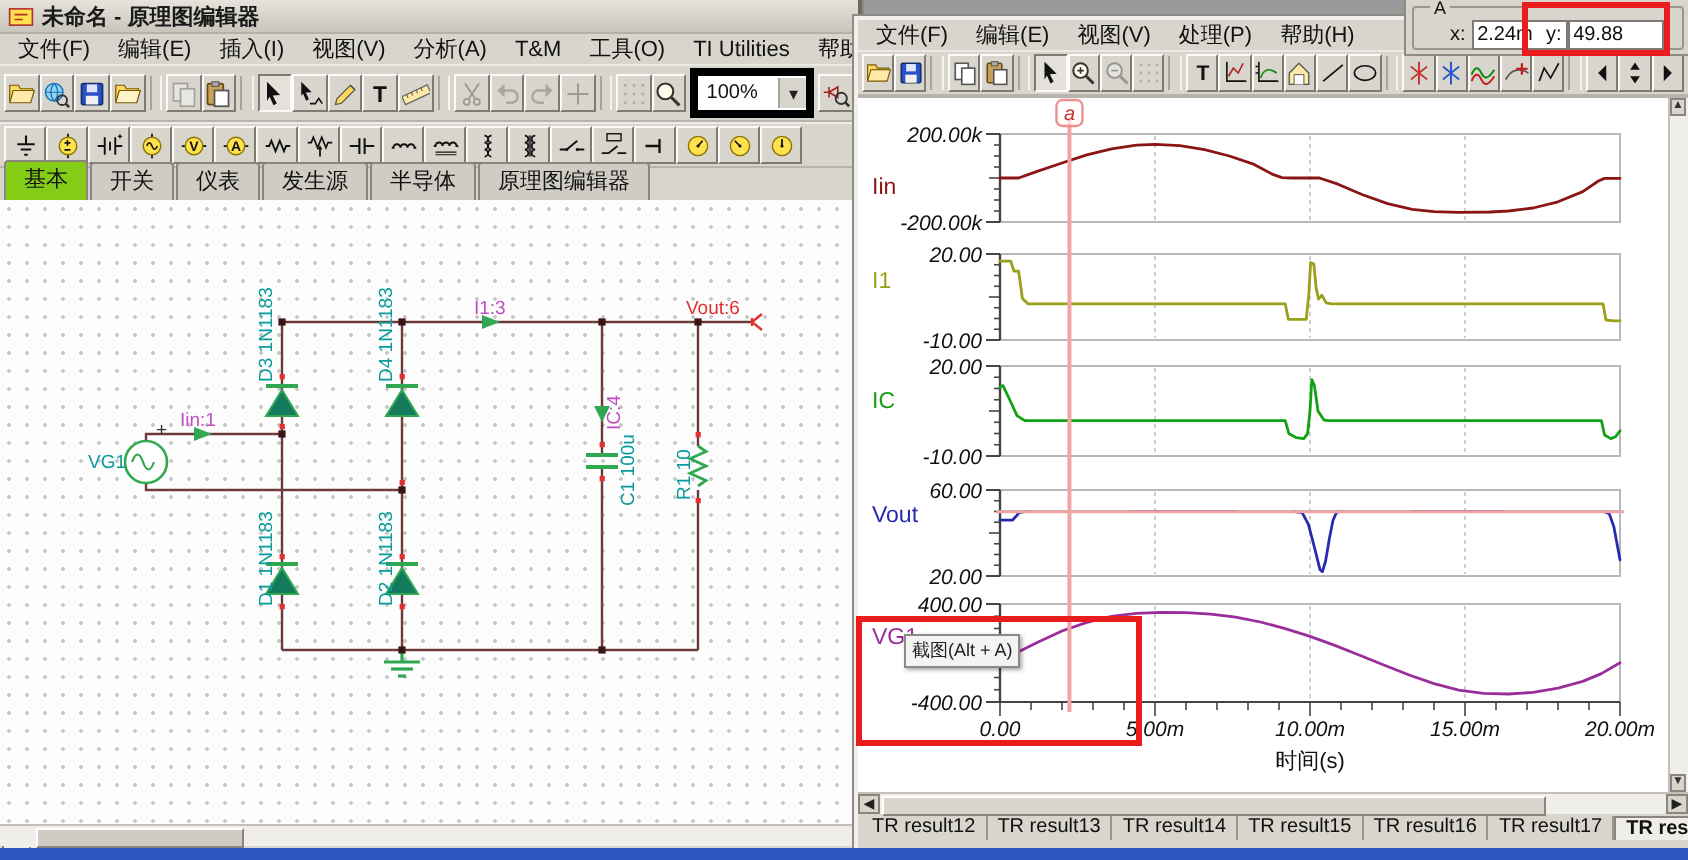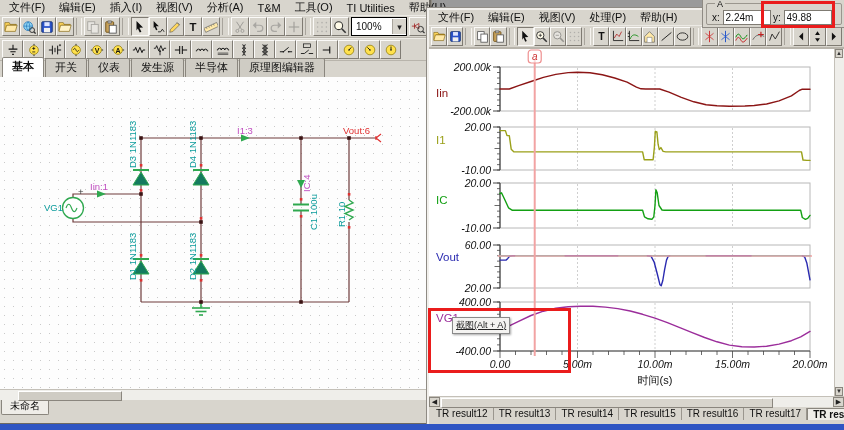--- a/index.html
+++ b/index.html
@@ -16,29 +16,29 @@
   .tbtn{box-sizing:border-box;height:19px;margin:0;padding:0;display:inline-flex;align-items:center;justify-content:center;
         background:#d8d5cd;border:1px solid;border-color:#fbfaf8 #7f7b73 #7f7b73 #fbfaf8;}
   .tbtn svg{width:14px;height:14px;}
   .tb1 .tbtn{width:20px;}
   .tb2 .tbtn{width:21px;}
   .tbr .tbtn{width:17px;}
   .tbr .tbtn svg{width:13px;height:13px;}
   .tbtn.disabled svg{filter:grayscale(1) opacity(.4);}
   .tbtn.pressed{border-color:#7f7b73 #fbfaf8 #fbfaf8 #7f7b73;background:#e4e1da;}
   .tsep{width:5px;height:17px;margin:0 2px;border-left:1px solid #a8a49c;border-right:1px solid #f6f4f0;}
-  .combo{display:inline-flex;align-items:center;height:17px;background:#fff;border:1px solid #000000;margin:0 2px;}
+  .combo{display:inline-flex;align-items:center;height:17px;background:#fff;border:4px solid #000000;margin:0 2px;}
   .combo-txt{font-size:10px;padding:0 4px;min-width:32px;color:#111;}
   .combo-arrow{width:13px;height:15px;background:#d8d5cd;border-left:1px solid #a8a49c;font-size:9px;display:flex;align-items:center;justify-content:center;color:#222;}
   
   #lwin{left:0;top:0;width:429px;height:423px;border-left:none;border-top:none;}
   .tabrow{display:flex;align-items:flex-end;height:16px;padding-left:2px;background:#d8d5cd;}
   .ltab{font-size:11px;color:#111;padding:1px 9px 2px;border:1px solid #8a867e;border-bottom:none;
         border-radius:2px 2px 0 0;background:#cfccc4;margin-right:1px;white-space:nowrap;}
-  .ltab.active{background:#ffffff;font-weight:bold;padding-bottom:3px;}
+  .ltab.active{background:#84cc16;font-weight:normal;padding-bottom:3px;}
   #canvas{position:relative;height:312px;background-color:#fdfdfd;
           background-image:radial-gradient(circle,#c9c9c9 0.9px,transparent 1px);background-size:9px 9px;overflow:hidden;}
   #schematic{position:absolute;left:0;top:0;}
   #schematic text{font-size:9.5px;font-family:"Liberation Sans",sans-serif;}
   .lbl-cyan{fill:#0b9b9b;} .lbl-mag{fill:#c04ec0;} .lbl-red{fill:#e03030;}
   #lwin .hscroll{position:relative;height:10px;background:#efeeea;border-top:1px solid #c4c0b8;}
   #lwin .hthumb{position:absolute;left:18px;top:1px;width:102px;height:8px;background:#cfccc4;border:1px solid;border-color:#fff #8a867e #8a867e #fff;}
   .doctabs{display:flex;align-items:center;height:14px;background:#d8d5cd;padding-left:1px;}
   .doctab{font-size:10px;padding:0 8px 1px;background:#efede8;border:1px solid #8a867e;border-top:none;border-radius:0 0 2px 2px;}
   
@@ -58,27 +58,36 @@
   
   #coordpanel{position:absolute;left:702px;top:0;width:142px;height:27px;background:#d8d5cd;
               border:1px solid #8f8b84;border-top:none;z-index:30;}
   #coordpanel .grp{position:absolute;left:3px;top:3px;right:3px;bottom:2px;border:1px solid #9a968e;border-radius:2px;}
   #coordpanel .grplbl{position:absolute;left:8px;top:-5px;background:#d8d5cd;font-size:9px;padding:0 2px;color:#111;}
   .coordfield{position:absolute;top:6px;font-size:10px;color:#111;}
   .coordfield input{width:42px;height:13px;border:1px solid #7f7b73;font-size:10px;font-family:"Liberation Sans",sans-serif;padding:0 2px;background:#fff;color:#111;}
   
   .annot{position:absolute;border:3px solid #ea1c1c;background:transparent;z-index:40;}
   #tooltip{position:absolute;left:452px;top:317px;z-index:41;background:#f4f3f1;border:1px solid #8a8a8a;
-           box-shadow:1px 1px 2px rgba(0,0,0,.35);font-size:9px;padding:1px 3px;color:#222;white-space:nowrap;text-decoration:underline;}
+           box-shadow:1px 1px 2px rgba(0,0,0,.35);font-size:9px;padding:1px 3px;color:#222;white-space:nowrap;}
   #taskbar{position:absolute;left:0;top:424px;width:844px;height:6px;background:#2f55c3;z-index:50;}
 </style>
 </head>
 <body>
 
 <div class="win" id="lwin">
+  <div class="titlebar">
+    <span class="wicon">
+      <svg viewBox="0 0 16 16" width="13" height="13">
+          <rect x="1" y="3" width="14" height="10" fill="#ffe14d" stroke="#b03030" stroke-width="1"></rect>
+          <path d="M4 6.5h8M4 9.5h5" stroke="#b03030" stroke-width="1"></path>
+        </svg>
+    </span>
+    <span class="ttext">未命名 - 原理图编辑器</span>
+  </div>
   <div class="menubar">
 
   <span class="menu-item">文件(F)</span>
       <span class="menu-item">编辑(E)</span>
       <span class="menu-item">插入(I)</span>
       <span class="menu-item">视图(V)</span>
       <span class="menu-item">分析(A)</span>
       <span class="menu-item">T&amp;M</span>
       <span class="menu-item">工具(O)</span>
       <span class="menu-item">TI Utilities</span>
@@ -768,21 +777,21 @@
         <span class="rtab">TR result17</span>
         <span class="rtab active">TR result18</span>
       </span>
 
   </div>
 </div>
 
 <div id="coordpanel">
   <div class="grp">
     <span class="grplbl">A</span>
-    <span class="coordfield" style="left:5px;">
+    <span class="coordfield" style="left:18px;">
       <span>x:</span>
       <input readonly="" value="2.24m" style="">
     </span>
     <span class="coordfield" style="left:66px;">
       <span>y:</span>
       <input readonly="" value="49.88" style="">
     </span>
   </div>
 </div>
 

